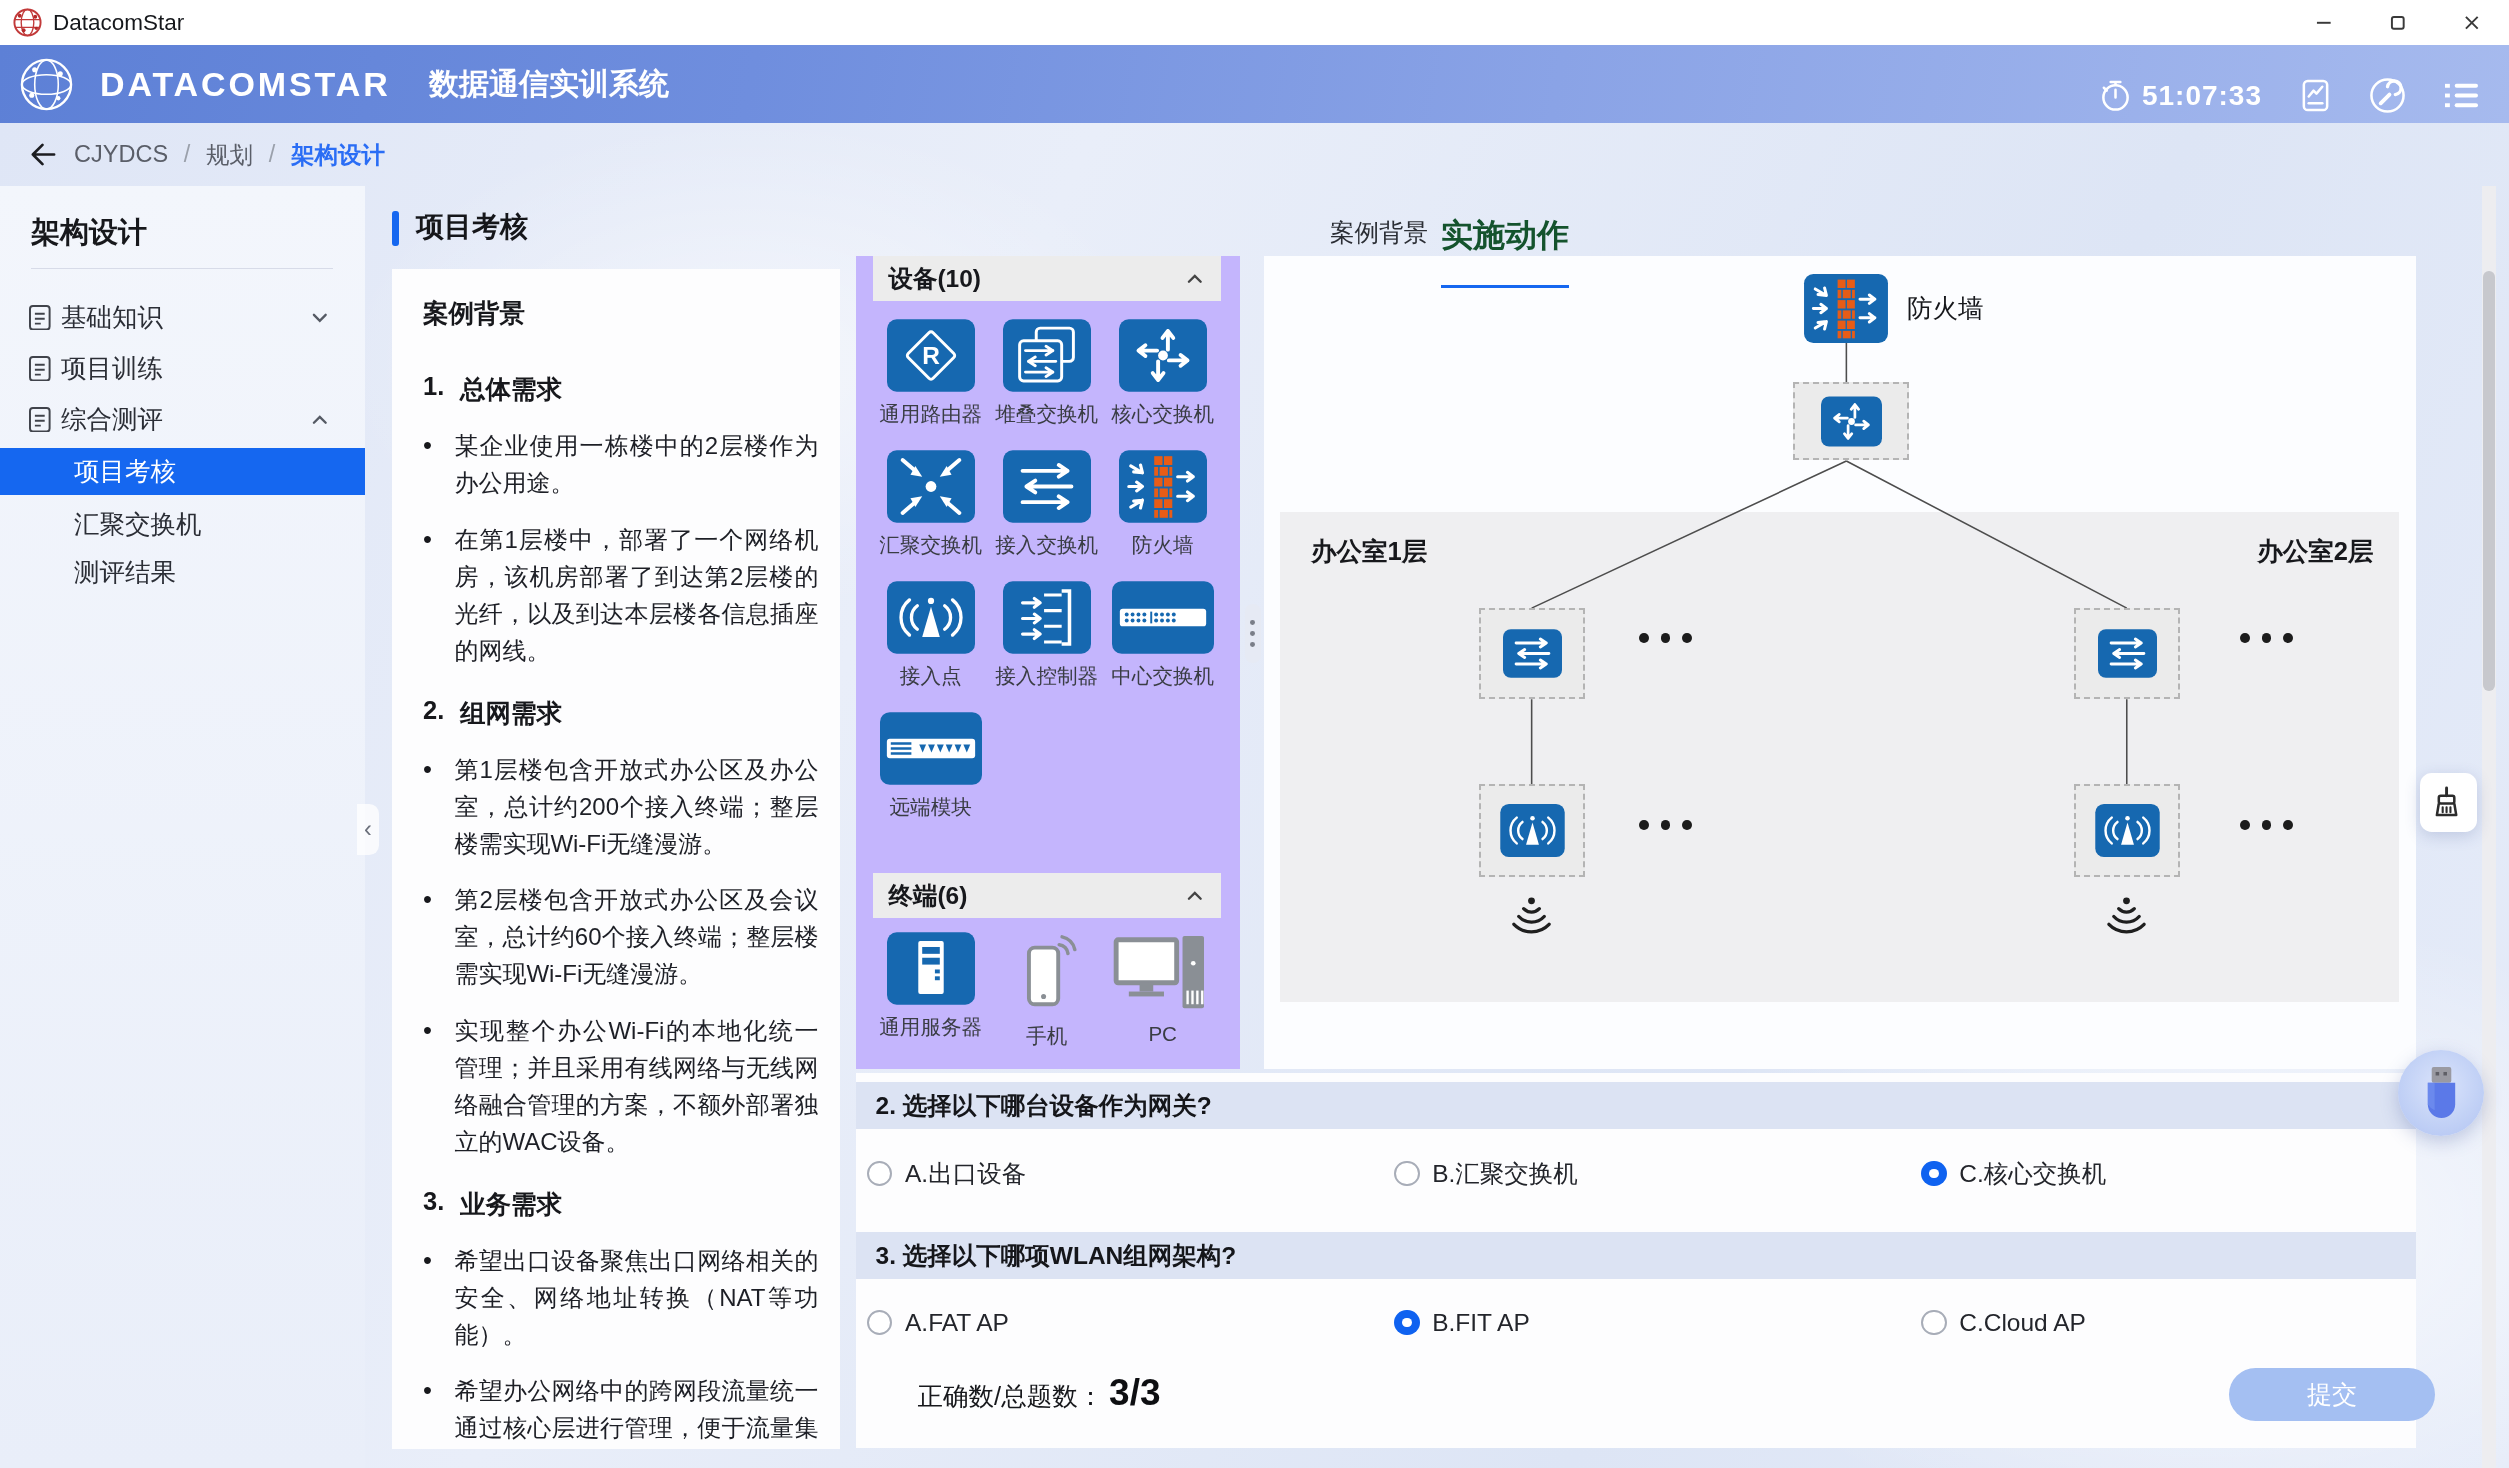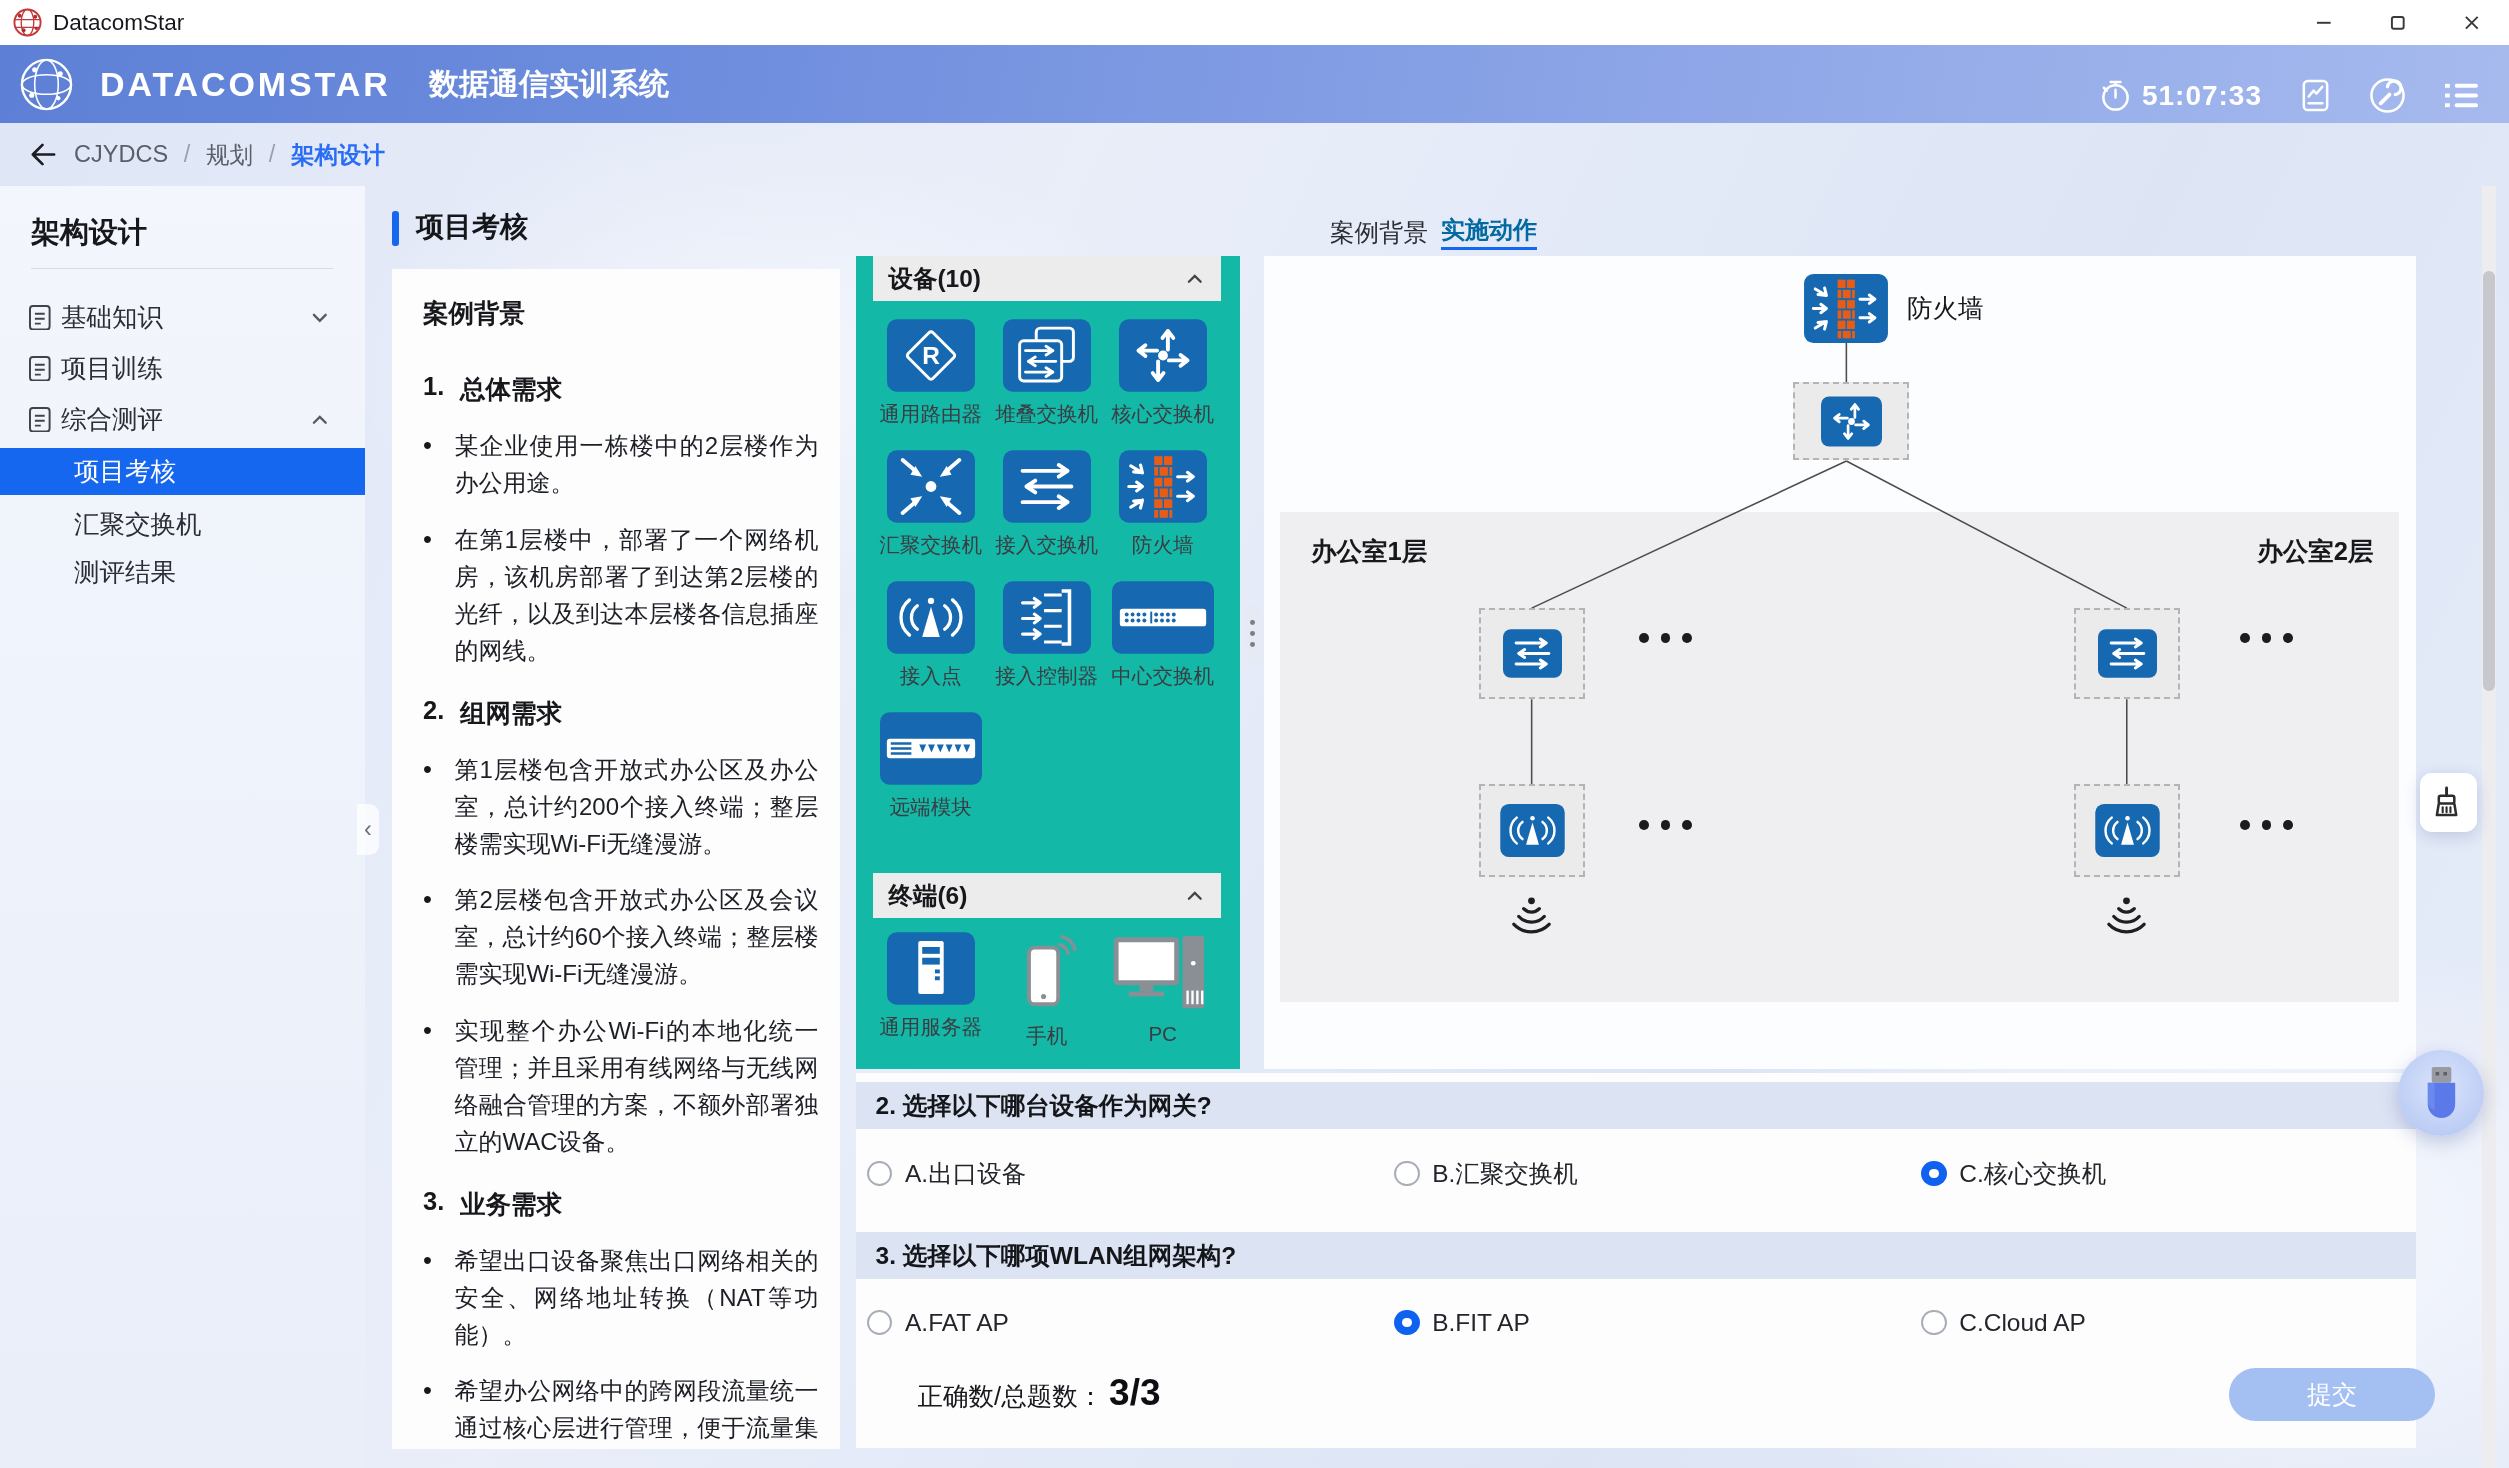--- a/index.html
+++ b/index.html
@@ -49,34 +49,34 @@
   .sb-active .lb { position:absolute; left:74px; font-size:25.5px; color:#fff; }
   .sb-sub { position:absolute; left:0; width:365px; height:39px; display:flex; align-items:center; cursor:pointer; }
   .sb-sub .lb { position:absolute; left:74px; font-size:25.5px; color:#2b2e36; }
   .collapse-tab { position:absolute; left:357px; top:804px; width:21.6px; height:51px; background:rgba(255,255,255,.75);
     border-radius:0 9.8px 9.8px 0; display:flex; align-items:center; justify-content:center; font-size:23.5px; color:#6a6f7a; z-index:6; }
 
   
   .page-accent { position:absolute; left:392px; top:211px; width:6.9px; height:35px; background:#1567f0; border-radius:2.9px; z-index:5; }
   .page-title { position:absolute; left:416px; top:208px; font-size:28px; font-weight:bold; color:#15161a; z-index:5; }
   .tab-inactive { position:absolute; left:1330px; top:216px; font-size:24.5px; color:#2b2e35; z-index:5; cursor:pointer; }
-  .tab-active { position:absolute; left:1441px; top:214px; font-size:24px; font-weight:bold; color:#0369a1; z-index:5; cursor:pointer;
-    padding-bottom:1px; border-bottom:3.9px solid #1567f0; }
+  .tab-active { position:absolute; left:1441px; top:214px; font-size:32px; font-weight:bold; color:#14532d; z-index:5; cursor:pointer;
+    padding-bottom:27px; border-bottom:3.9px solid #1567f0; }
 
   
   .case-panel { position:absolute; left:392px; top:269px; width:448px; height:1180px; background:#fdfdfe; z-index:3;
     padding:27.4px 21.6px 0 31px; overflow:hidden; }
   .cp-title { font-size:25.5px; font-weight:bold; color:#17181c; margin-bottom:41px; }
   .cp-sec { display:flex; gap:15.7px; font-size:25.5px; font-weight:bold; color:#17181c; margin:27.4px 0 5.9px 0; }
   .cp-bullet { display:flex; gap:15.7px; margin:19.6px 0; }
   .cp-dot { font-size:25.5px; line-height:37px; color:#17181c; width:15.7px; flex:none; }
   .cp-text { font-size:24px; line-height:37px; color:#1d1f26; text-align:justify; }
 
   
-  .palette { position:absolute; left:856px; top:256px; width:384px; height:813px; background:#14b8a6; z-index:3; }
+  .palette { position:absolute; left:856px; top:256px; width:384px; height:813px; background:#c4b5fd; z-index:3; }
   .pal-head { position:absolute; left:16.7px; width:348px; height:45px; background:#ececec; display:flex; align-items:center; }
   .pal-head .t { margin-left:15.7px; font-size:24.5px; font-weight:bold; color:#17181c; }
   .pal-head .chev { position:absolute; right:15.7px; width:19.6px; height:19.6px; }
   .pal-grid { position:absolute; left:16.7px; width:348px; display:grid; grid-template-columns:repeat(3,1fr); justify-items:center; }
   .cell { display:flex; flex-direction:column; align-items:center; cursor:grab; }
   .dev-lb { margin-top:7.8px; font-size:20.6px; color:#3a3d44; white-space:nowrap; }
 
   
   .canvas { position:absolute; left:1264px; top:256px; width:1152px; height:813px; background:#fcfdff; z-index:2; }
   .office { position:absolute; top:256px; height:490px; background:#efeff1; }

